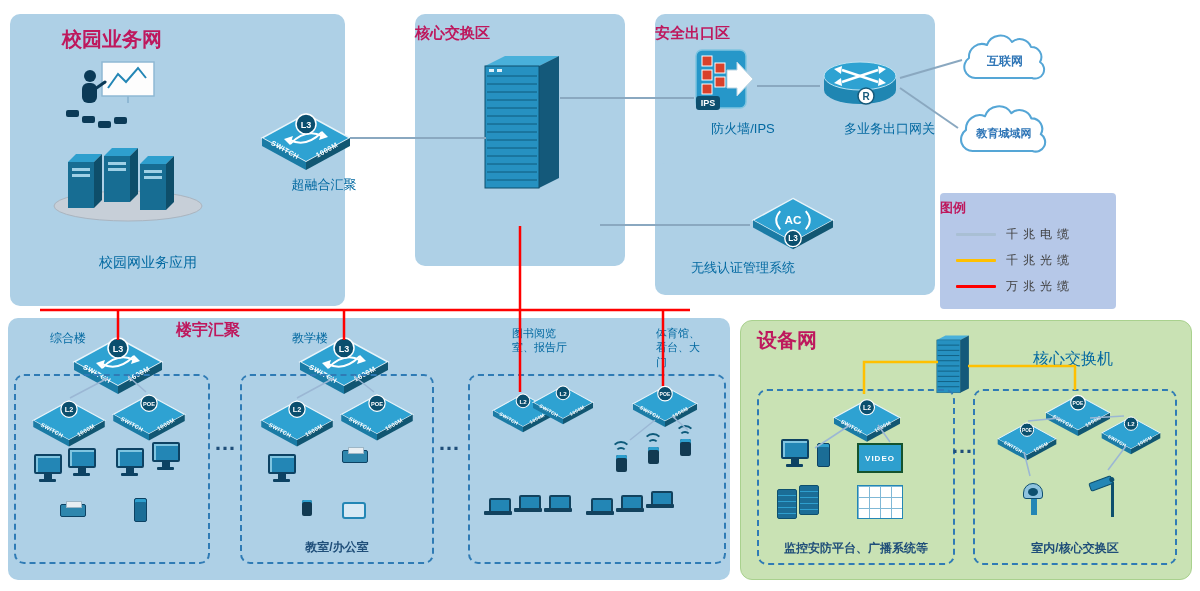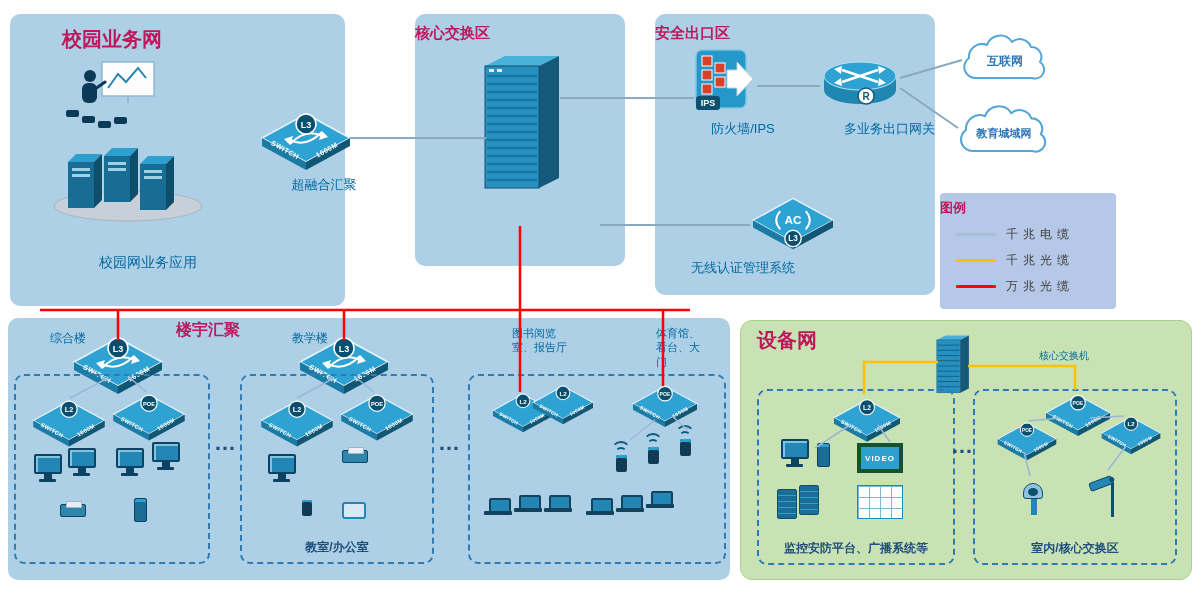--- a/index.html
+++ b/index.html
@@ -68,21 +68,21 @@
   .lap::after{content:"";position:absolute;left:0;bottom:0;width:28px;height:4px;background:#12425e;border-radius:1px;}
   .ap{position:absolute;width:22px;height:32px;}
   .ap .ph{position:absolute;left:6px;bottom:0;width:11px;height:17px;background:#123a52;border-radius:2px;
        box-shadow:inset 0 3px 0 #2e9fce;}
   .ap .a1,.ap .a2{position:absolute;left:50%;transform:translateX(-50%);border:2px solid #0d5a7a;
        border-radius:50%;border-color:#0d5a7a transparent transparent transparent;}
   .ap .a1{top:7px;width:12px;height:12px;}
   .ap .a2{top:1px;width:20px;height:20px;}
   .srv{position:absolute;width:20px;height:30px;border:1px solid #0d4f6e;border-radius:2px;
        background:repeating-linear-gradient(#1b6d96 0 5px,#2e9fce 5px 6px);}
-  .vpanel{position:absolute;width:46px;height:30px;background:#2e9fce;border:4px solid #14532d;color:#fff;
+  .vpanel{position:absolute;width:46px;height:30px;background:#2e9fce;border:2px solid #14532d;color:#fff;
        font-weight:bold;font-size:8px;letter-spacing:1px;display:flex;align-items:center;justify-content:center;}
   .gpanel{position:absolute;width:46px;height:34px;background:#fff;border:1px solid #2386b5;
        background-image:linear-gradient(#7fb8d6 1px,transparent 1px),
                         linear-gradient(90deg,#7fb8d6 1px,transparent 1px);
        background-size:11px 11px;}
   .cam-dome{position:absolute;width:20px;height:16px;background:#8fc3de;border:1px solid #0e4e6e;
        border-radius:10px 10px 3px 3px;}
   .cam-dome::before{content:"";position:absolute;left:4px;top:4px;width:10px;height:8px;background:#0d4f6e;
        border-radius:50%;}
   .cam-dome::after{content:"";position:absolute;left:7px;top:15px;width:6px;height:16px;background:#2386b5;}
@@ -414,21 +414,21 @@
           <line x1="20" y1="40" x2="70" y2="40"></line>
         <line x1="20" y1="52" x2="70" y2="52"></line>
           <line x1="20" y1="64" x2="70" y2="64"></line>
         <line x1="20" y1="76" x2="70" y2="76"></line>
           <line x1="20" y1="88" x2="70" y2="88"></line>
         <line x1="20" y1="100" x2="70" y2="100"></line>
           <line x1="20" y1="112" x2="70" y2="112"></line>
         <line x1="20" y1="124" x2="70" y2="124"></line>
       </g>
     </svg>
-    <div class="lbl" style="left:262px;top:28px;font-size:10px;">核心交换机</div>
+    <div class="lbl" style="left:256px;top:28px;font-size:16px;">核心交换机</div>
 
     <div class="dash" style="left:16px;top:68px;width:198px;height:176px;">
       <svg class="sw" style="left:72px;top:4px;" width="72" height="50" viewBox="0 0 96 66">
         <polygon class="swt" points="48,6 92,30 48,54 4,30"></polygon>
         <polygon class="swl" points="4,30 48,54 48,62 4,38"></polygon>
         <polygon class="swr" points="48,54 92,30 92,38 48,62"></polygon>
         <circle class="swb" cx="48" cy="16" r="10"></circle>
         <text class="swbt" x="48" y="20">L2</text>
         <text class="swet" transform="rotate(29 26 44)" x="26" y="44">SWITCH</text>
         <text class="swet" transform="rotate(-29 70 44)" x="70" y="44">1000M</text>

